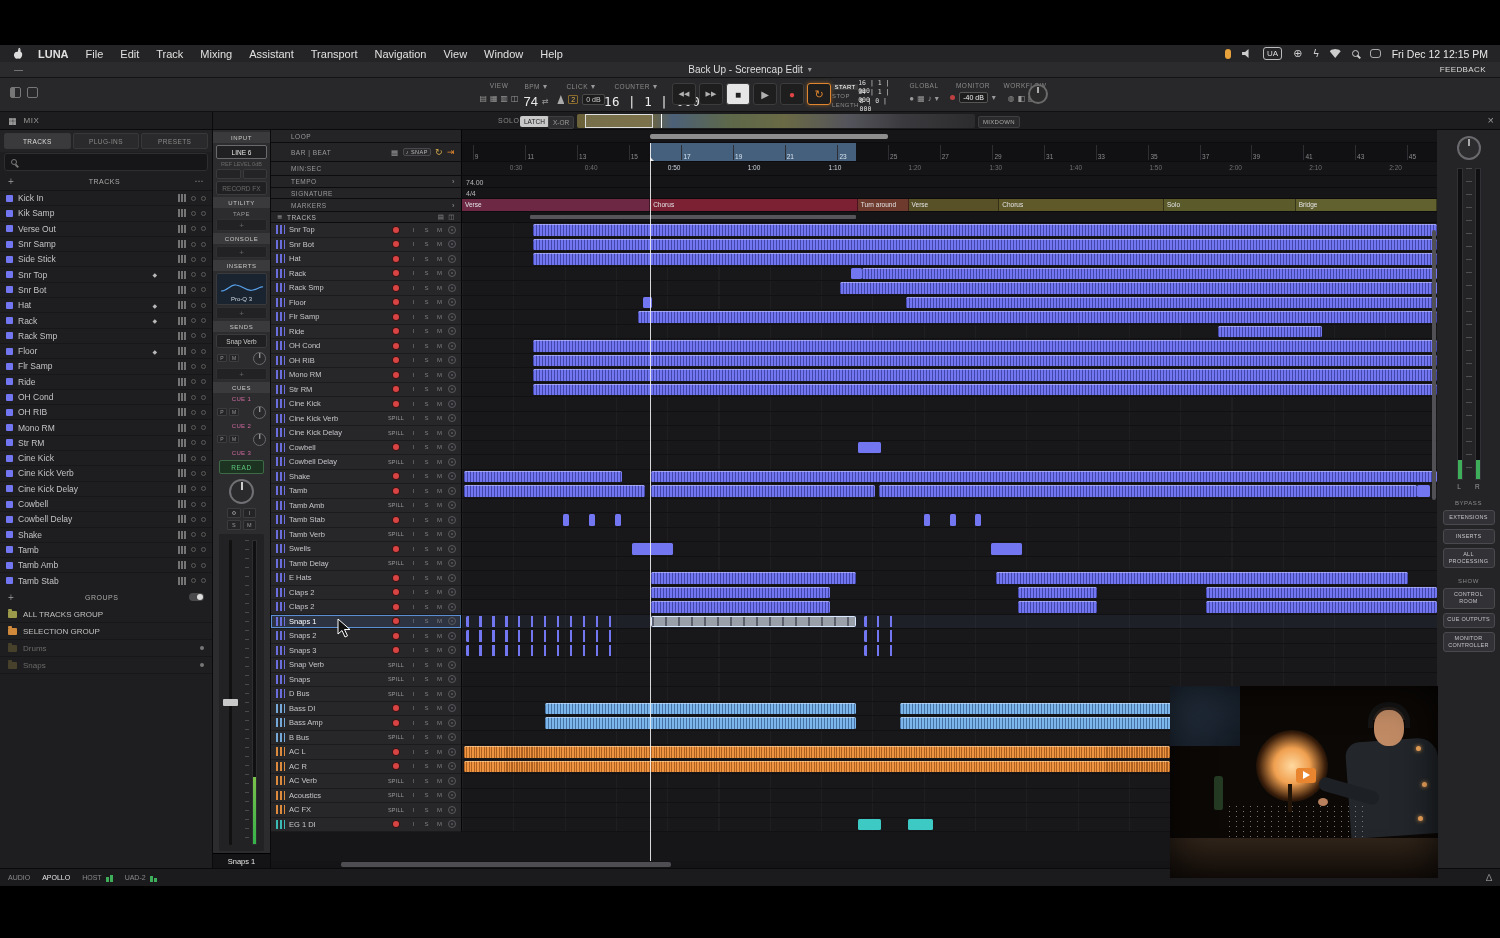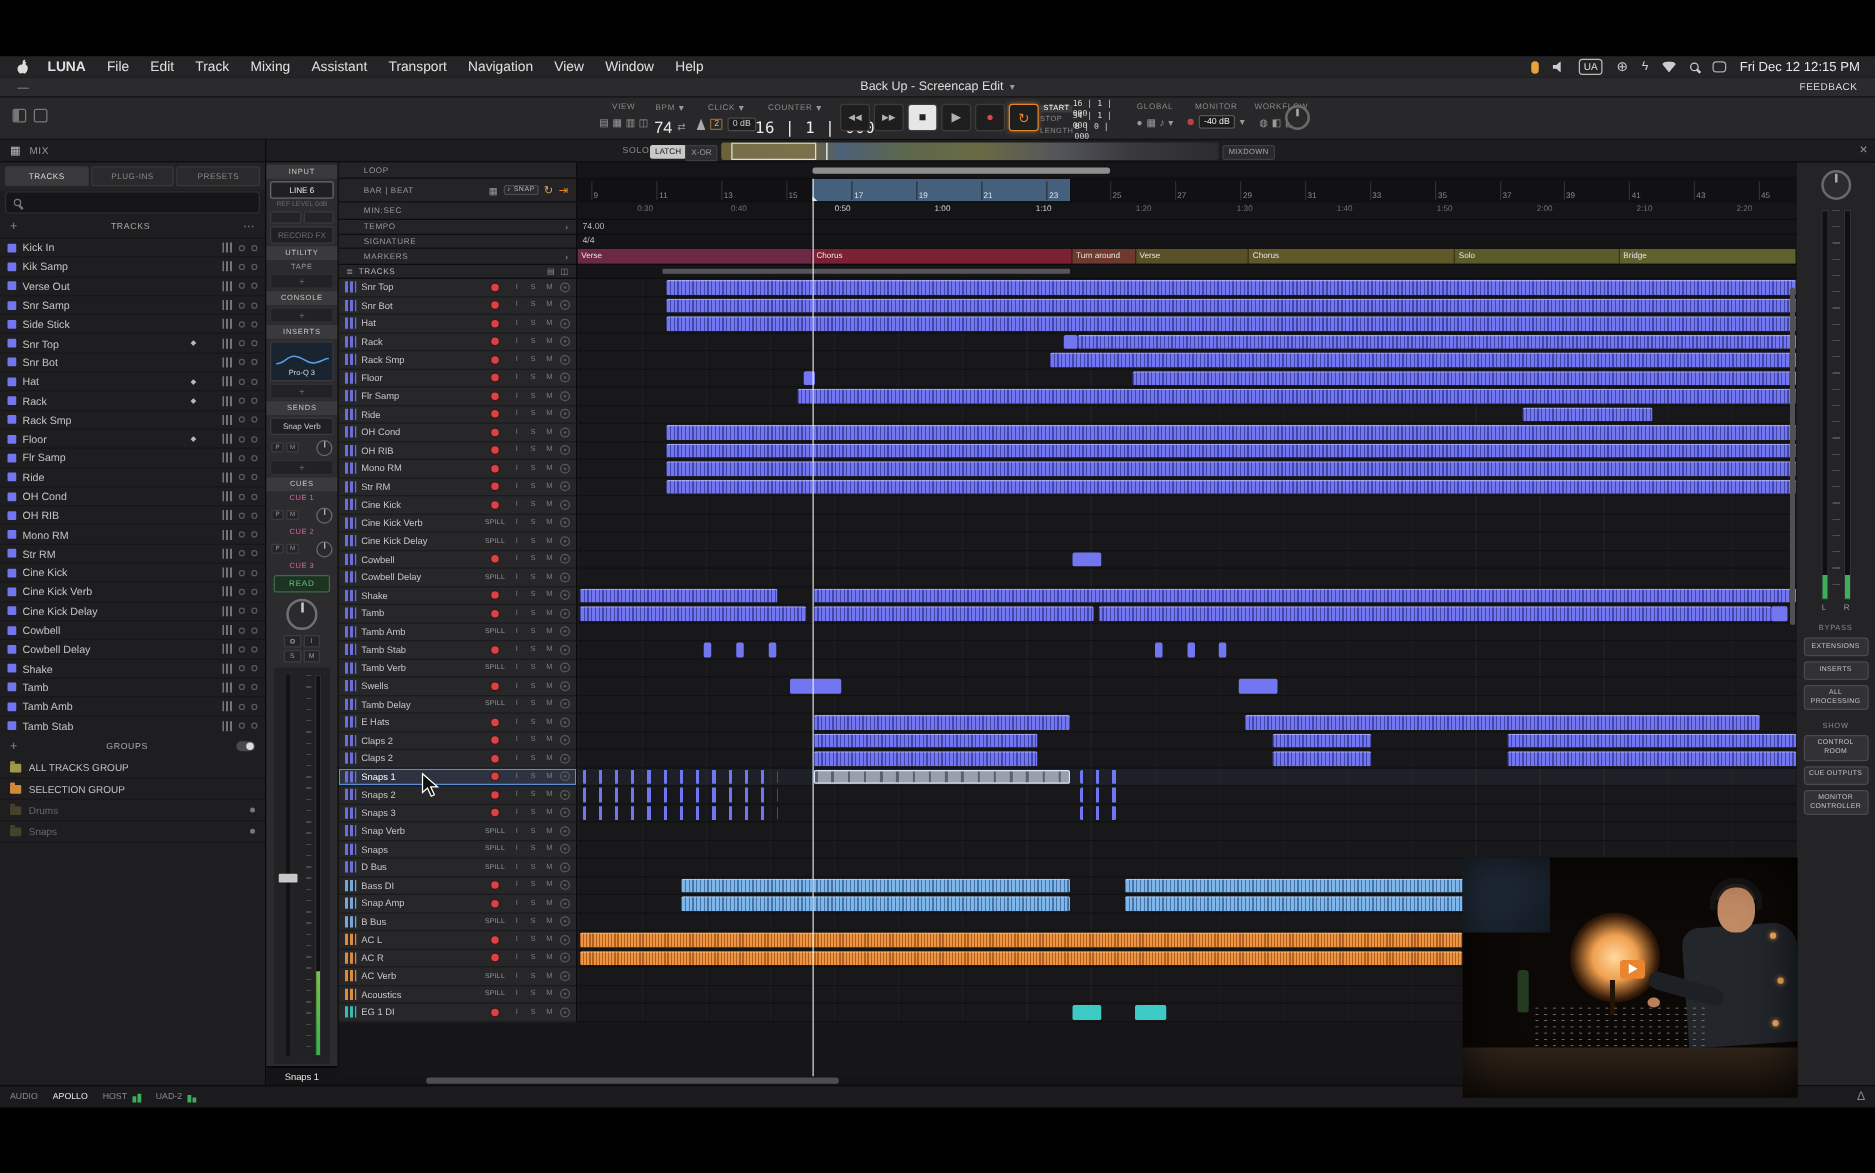--- a/index.html
+++ b/index.html
@@ -1361,21 +1361,21 @@
               <span class="t-mon"></span>
             </div>
             <div class="t-lane">
               <div class="clip c-b" style="left: 8.5%; width: 31.9%;"></div>
               <div class="clip c-b" style="left: 44.9%; width: 28.2%;"></div>
             </div>
           </div>
           <div class="t-row">
             <div class="t-head">
               <span class="t-icon ic-b"></span>
-              <span class="t-name">Snap Amp</span>
+              <span class="t-name">Bass Amp</span>
               <span class="t-mode">
                 <span class="t-rec"></span>
               </span>
               <span class="t-ctl">I</span>
               <span class="t-ctl">S</span>
               <span class="t-ctl">M</span>
               <span class="t-mon"></span>
             </div>
             <div class="t-lane">
               <div class="clip c-b" style="left: 8.5%; width: 31.9%;"></div>
@@ -1439,20 +1439,34 @@
               <span class="t-ctl">S</span>
               <span class="t-ctl">M</span>
               <span class="t-mon"></span>
             </div>
             <div class="t-lane"></div>
           </div>
           <div class="t-row">
             <div class="t-head">
               <span class="t-icon ic-o"></span>
               <span class="t-name">Acoustics</span>
+              <span class="t-mode">
+                <span class="t-spill">SPILL</span>
+              </span>
+              <span class="t-ctl">I</span>
+              <span class="t-ctl">S</span>
+              <span class="t-ctl">M</span>
+              <span class="t-mon"></span>
+            </div>
+            <div class="t-lane"></div>
+          </div>
+          <div class="t-row">
+            <div class="t-head">
+              <span class="t-icon ic-o"></span>
+              <span class="t-name">AC FX</span>
               <span class="t-mode">
                 <span class="t-spill">SPILL</span>
               </span>
               <span class="t-ctl">I</span>
               <span class="t-ctl">S</span>
               <span class="t-ctl">M</span>
               <span class="t-mon"></span>
             </div>
             <div class="t-lane"></div>
           </div>

